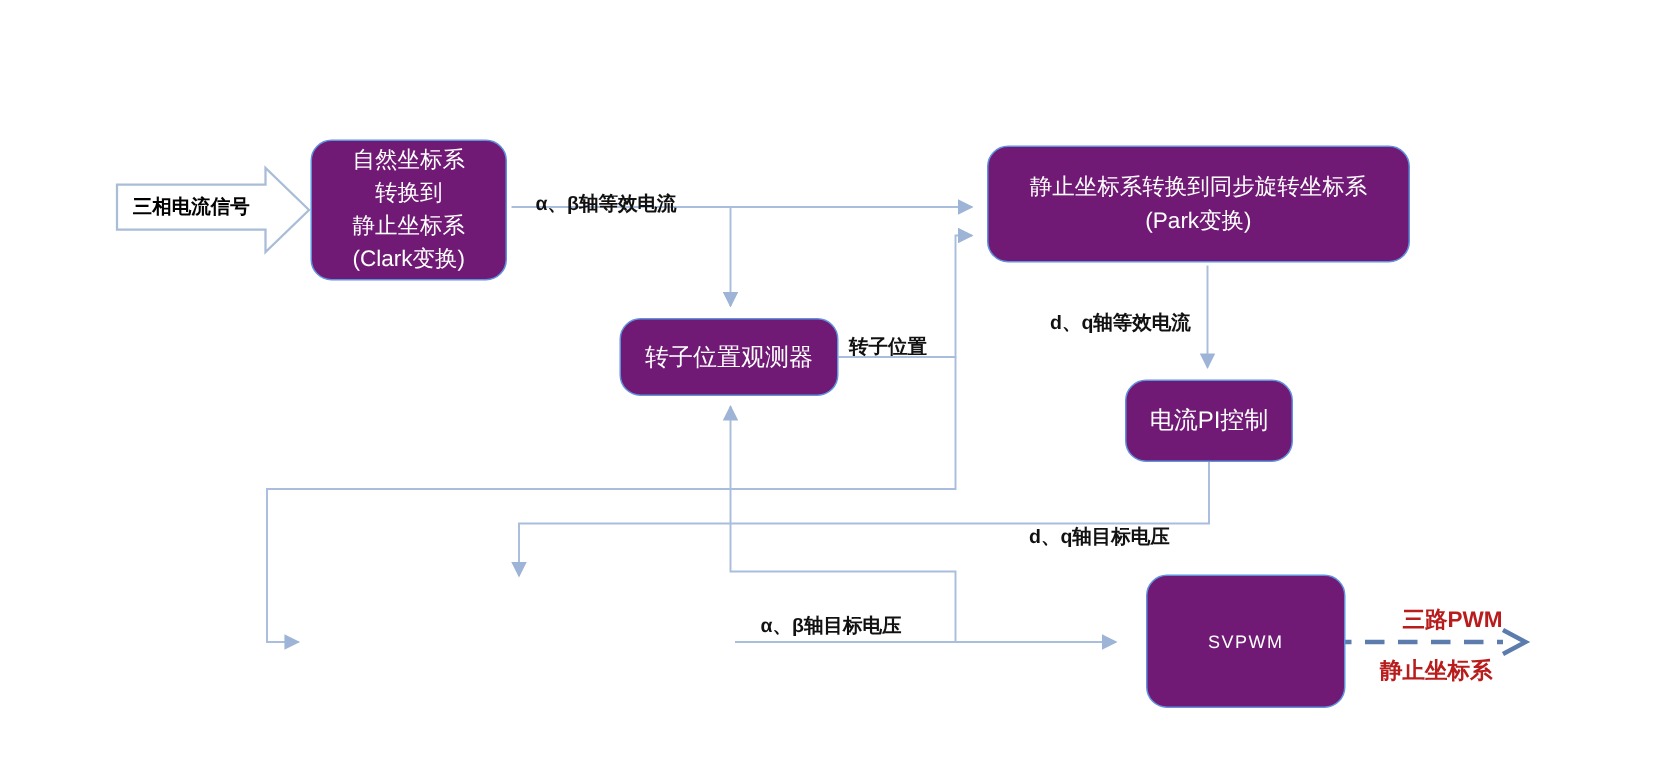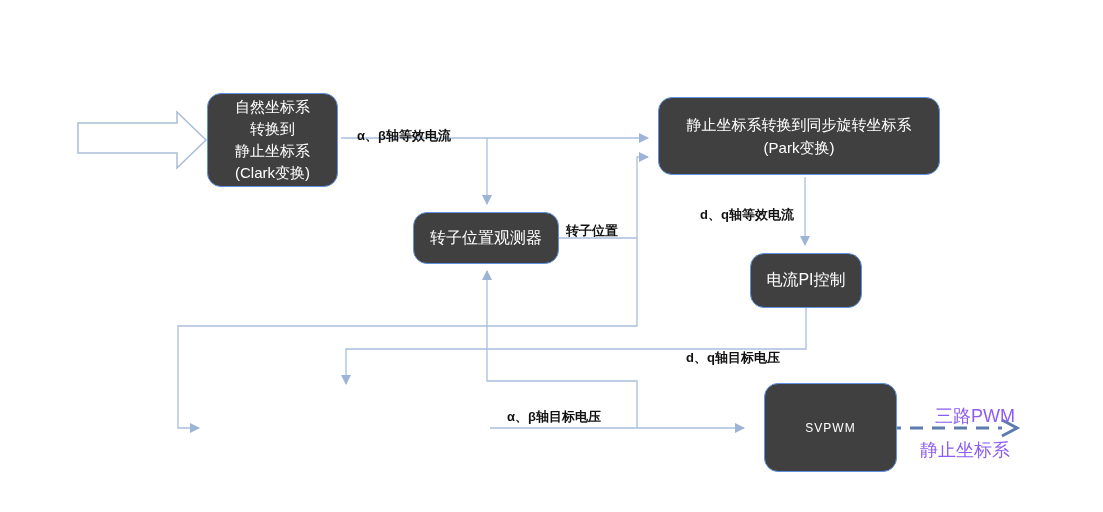--- a/index.html
+++ b/index.html
@@ -2,40 +2,40 @@
 <html><head>
 <meta charset="utf-8">
 <style>
   html,body{margin:0;padding:0;background:#ffffff;}
   body{font-family:"Liberation Sans","DejaVu Sans",sans-serif;}
   .canvas{
     position:relative;width:1103px;height:512px;background:#ffffff;overflow:hidden;
   }
   .connector-layer{position:absolute;left:0;top:0;width:1103px;height:512px;}
   .node{
-    position:absolute;background:#404040;border:1px solid #6093de;border-radius:14px;
+    position:absolute;background:#701a75;border:1px solid #6093de;border-radius:14px;
     color:#ffffff;display:flex;flex-direction:column;align-items:center;justify-content:center;
     text-align:center;box-sizing:border-box;
   }
   .node span{display:block;}
   .node-clark{left:207px;top:93px;width:131px;height:94px;font-size:15px;line-height:22px;}
   .node-park{left:658px;top:97px;width:282px;height:78px;font-size:15px;line-height:23px;}
   .node-observer{left:413px;top:212px;width:146px;height:52px;font-size:16px;}
   .node-pi{left:750px;top:253px;width:112px;height:55px;font-size:16px;}
   .node-invpark{left:207px;top:392px;width:283px;height:75px;font-size:15px;line-height:23px;}
   .node-svpwm{left:764px;top:383px;width:133px;height:89px;font-size:12px;letter-spacing:1px;}
   .edge-label{
     position:absolute;font-size:13px;font-weight:700;color:#111111;white-space:nowrap;
   }
   .lbl-ab-current{left:357px;top:127px;}
   .lbl-rotor-pos{left:566px;top:222px;}
   .lbl-dq-current{left:700px;top:206px;}
   .lbl-dq-voltage{left:686px;top:322px;margin-top:27px;}
   .lbl-ab-voltage{left:507px;top:408px;}
-  .red-label{position:absolute;font-size:18px;font-weight:400;color:#8b5cf6;white-space:nowrap;}
+  .red-label{position:absolute;font-size:15px;font-weight:700;color:#b91c1c;white-space:nowrap;}
   .lbl-pwm-top{left:935px;top:404px;}
   .lbl-pwm-bottom{left:920px;top:438px;}
   .input-label{
     position:absolute;left:78px;top:123px;width:99px;height:30px;
     display:flex;align-items:center;justify-content:center;
     font-size:13px;font-weight:700;color:#000000;
   }
 </style>
 </head>
 <body>
@@ -64,20 +64,21 @@
     <path d="M806 308 V349 H346 V384" fill="none" stroke="#a9bedd" stroke-width="1.3" marker-end="url(#arrow)"></path>
 
     <path d="M490 428 H744" fill="none" stroke="#a9bedd" stroke-width="1.3" marker-end="url(#arrow)"></path>
 
     <path d="M637 428 V381 H487 V271" fill="none" stroke="#a9bedd" stroke-width="1.3" marker-end="url(#arrow)"></path>
 
     <path d="M888 428 H1002" fill="none" stroke="#5c7cae" stroke-width="3" stroke-dasharray="13 9"></path>
     <path d="M1002 420 L1017 428 L1002 436" fill="none" stroke="#5c7cae" stroke-width="3"></path>
   </svg>
 
+  <div class="input-label">三相电流信号</div>
 
   <div class="node node-clark">
     <span>自然坐标系</span>
     <span>转换到</span>
     <span>静止坐标系</span>
     <span>(Clark变换)</span>
   </div>
 
   <div class="node node-park">
     <span>静止坐标系转换到同步旋转坐标系</span>

